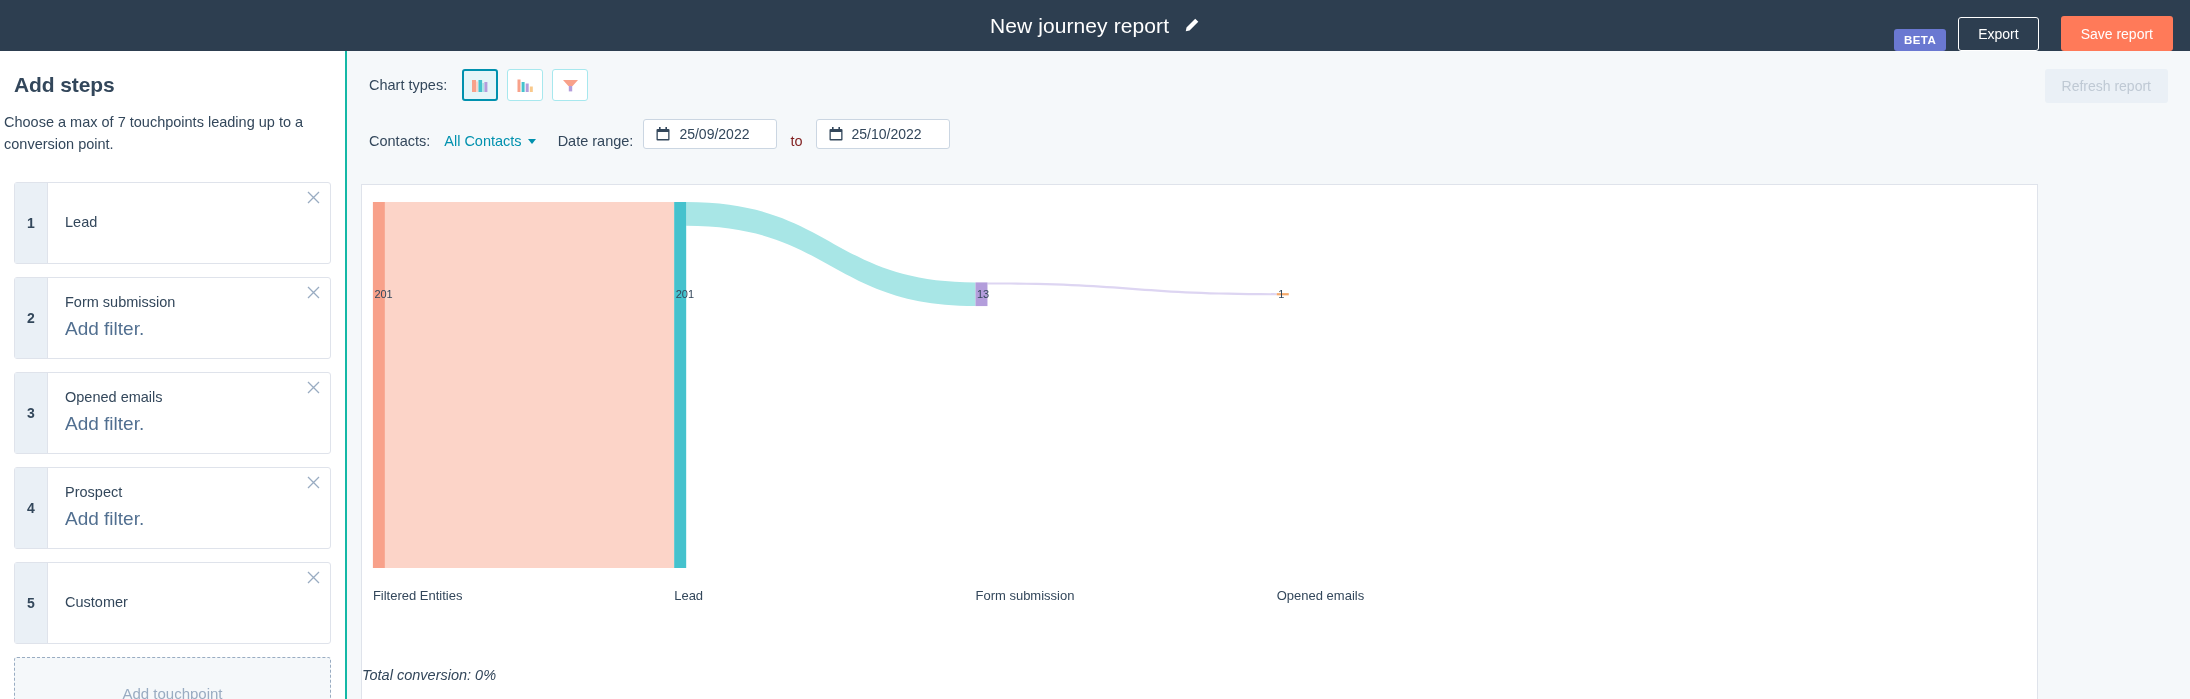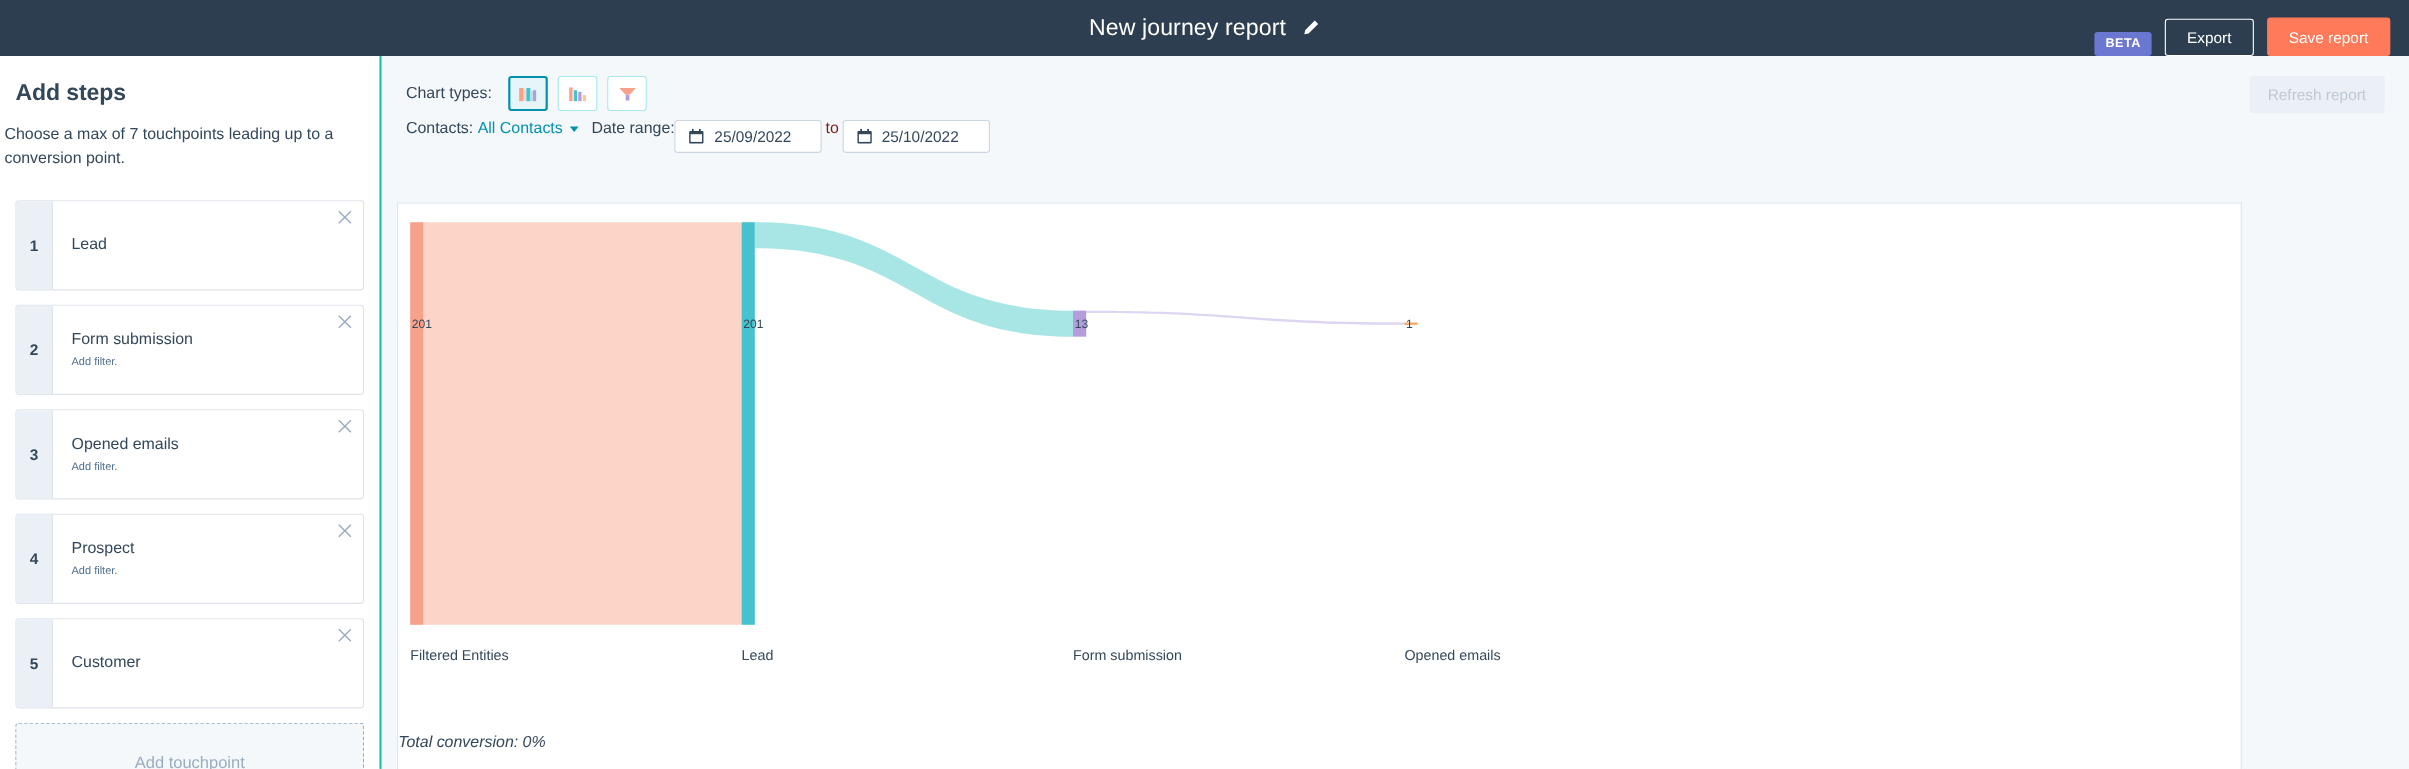--- a/index.html
+++ b/index.html
@@ -40,20 +40,21 @@
     background: transparent; color: #ffffff;
     border: 1.5px solid #ffffff; border-radius: 3px;
     font-size: 14px; padding: 8px 19px; cursor: pointer;
     font-family: inherit;
   }
   .btn-save {
     background: #ff7a59; color: #ffffff;
     border: none; border-radius: 3px;
     font-size: 14px; padding: 9.5px 20px; cursor: pointer;
     font-family: inherit;
+    margin-left: 10px;
   }
 
   
   .sidebar {
     position: absolute; top: 51px; left: 0;
     width: 347px; height: 648px;
     background: #ffffff;
     border-right: 2px solid #14b8a6;
     padding: 22px 0 0 0;
     overflow: hidden;
@@ -78,21 +79,21 @@
     display: flex; align-items: center; justify-content: center;
     font-size: 14px; font-weight: bold; color: #33475b;
     border-right: 1px solid #dfe3eb;
   }
   .step-body {
     flex: 1; display: flex; flex-direction: column;
     justify-content: center; padding: 10px 34px 10px 17px;
   }
   .step-name { font-size: 14.5px; color: #33475b; line-height: 1.5; }
   .step-filter {
-    font-size: 10px; color: #516f90; line-height: 1.5;
+    font-size: 19px; color: #516f90; line-height: 1.5;
     margin-top: 1px;
   }
   .step-close {
     position: absolute; top: 7px; right: 9px;
     width: 16px; height: 16px; cursor: pointer;
     display: flex; align-items: center; justify-content: center;
   }
   .add-touchpoint {
     margin: 3px 14px 0 14px; height: 74px;
     border: 1.5px dashed #99acc2; border-radius: 3px;
@@ -124,21 +125,21 @@
   }
   .ct-btn.active { border: 2px solid #0091ae; background: #e5f5f8; }
   .refresh-btn {
     position: absolute; right: 22px; top: 18px;
     background: #eaf0f6; color: #bfc9d4;
     border: none; border-radius: 3px;
     font-size: 14px; padding: 9px 17px;
     font-family: inherit; cursor: default;
   }
   .filters-row {
-    display: flex; align-items: flex-start; gap: 0;
+    display: flex; align-items: flex-end; gap: 10px;
     height: 40px; margin-top: 2px;
   }
   .filter-label { font-size: 14.5px; color: #33475b; }
   .dropdown-link {
     font-size: 14.5px; color: #0091ae; cursor: pointer;
     display: inline-flex; align-items: center; gap: 6px;
     margin-left: 4px; margin-right: 12px;
   }
   .caret {
     width: 0; height: 0;

